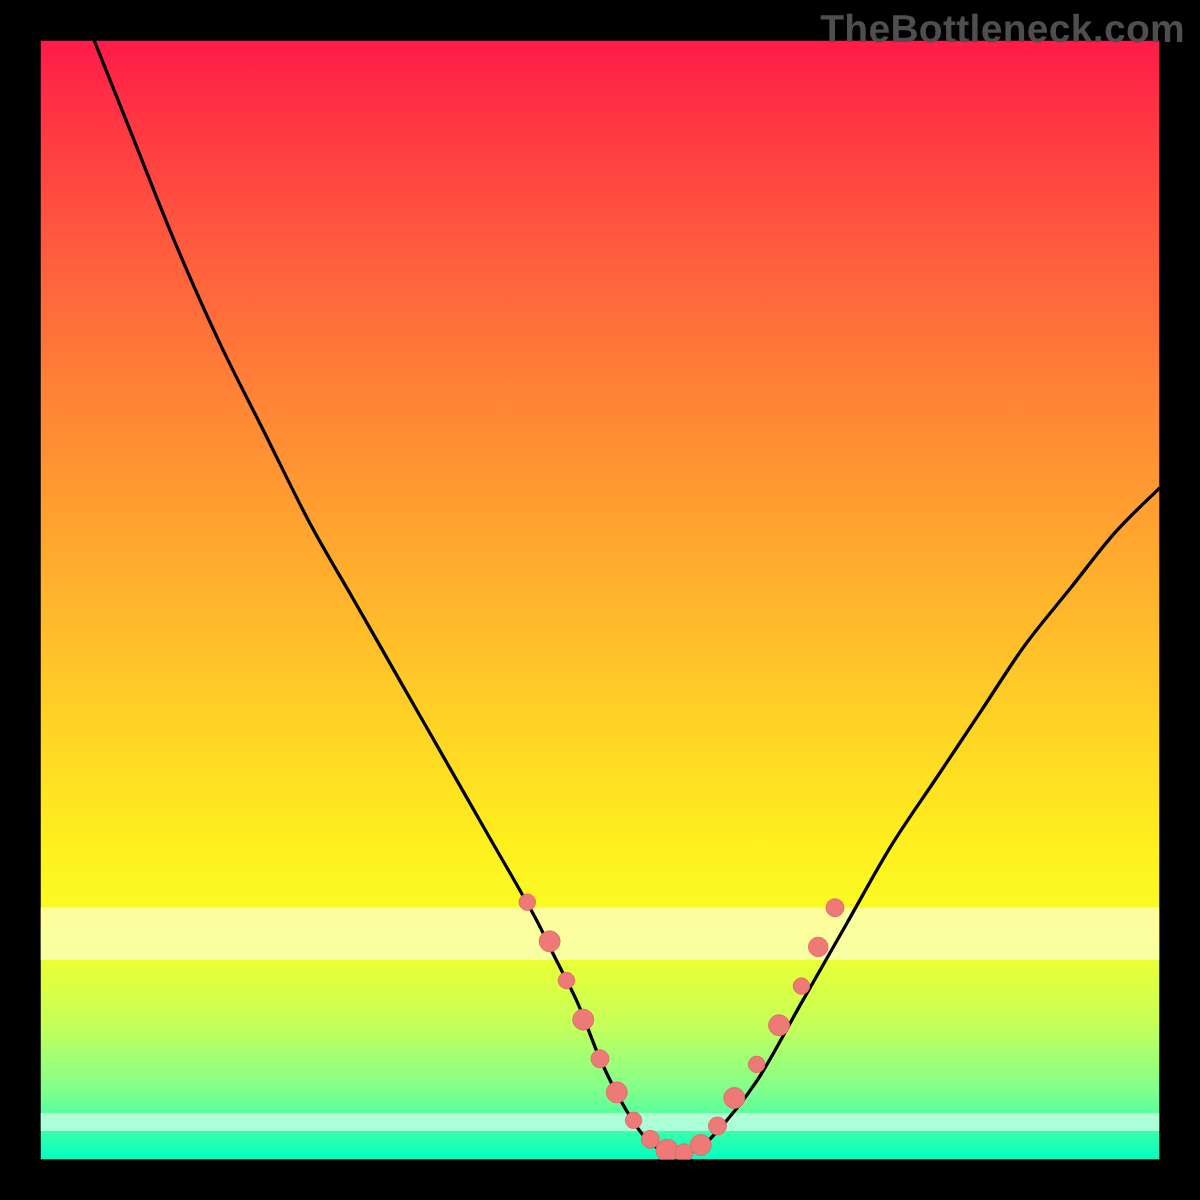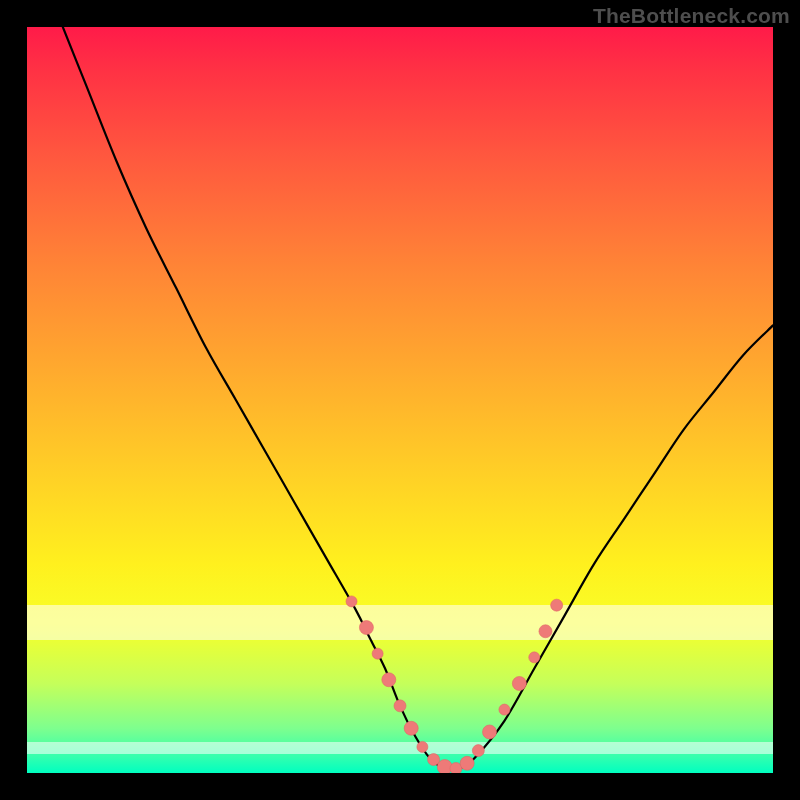--- a/index.html
+++ b/index.html
@@ -42,21 +42,21 @@
     left: 0;
     right: 0;
     background: #ffffff;
     mix-blend-mode: screen;
   }
   .watermark {
     position: absolute;
     top: 4px;
     right: 10px;
     color: #4e4e4e;
-    font-size: 21px;
+    font-size: 26px;
     font-weight: 600;
     letter-spacing: 0.2px;
     text-align: right;
   }
   svg.curve {
     position: absolute;
     left: 0; top: 0;
     width: 746px;
     height: 746px;
     overflow: visible;

